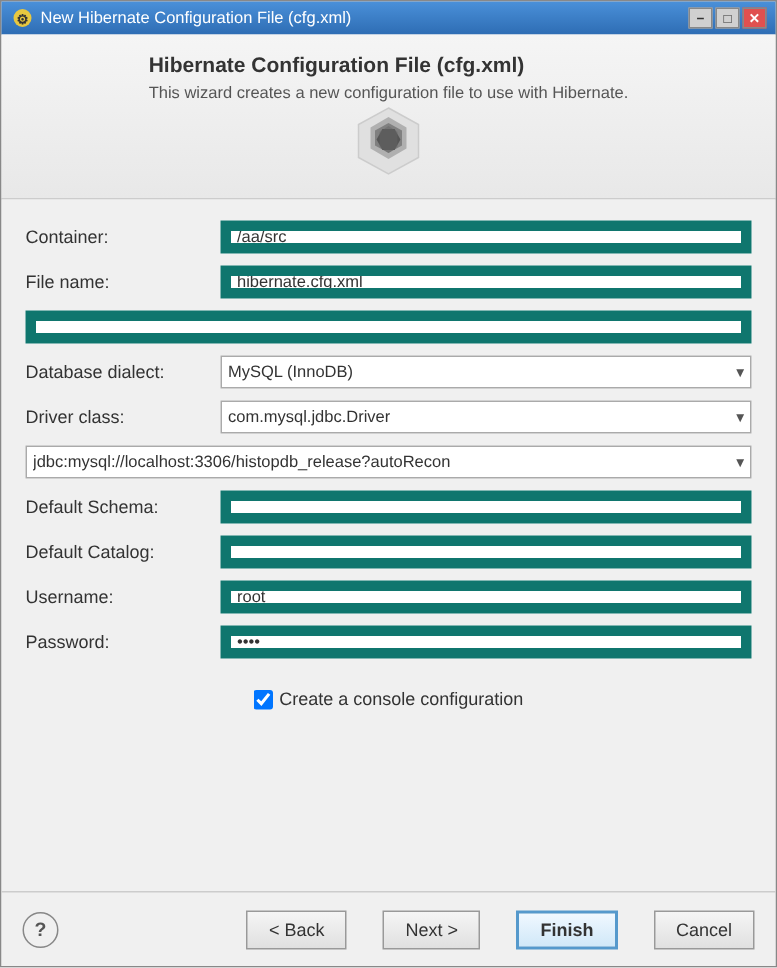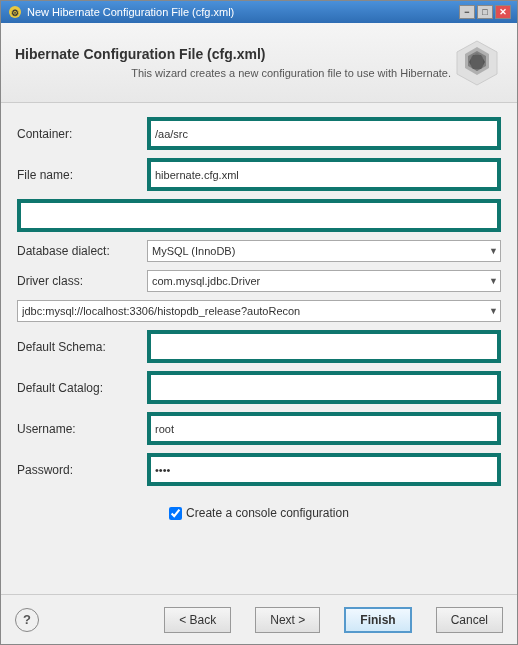--- a/index.html
+++ b/index.html
@@ -60,20 +60,21 @@
 
     
     .header {
       background: linear-gradient(to bottom, #f5f5f5, #e8e8e8);
       border-bottom: 1px solid #ccc;
       padding: 12px 14px;
       display: flex;
       align-items: center;
       flex-shrink: 0;
       min-height: 80px;
+      flex-direction: column;
     }
     .header-text {
       flex: 1;
     }
     .header-title {
       font-size: 14px;
       font-weight: bold;
       color: #333;
       margin-bottom: 5px;
     }
@@ -102,22 +103,22 @@
     }
     .form-label {
       width: 130px;
       flex-shrink: 0;
       color: #333;
       font-size: 12px;
       text-align: left;
     }
     .form-control {
       flex: 1;
-      height: 33px;
-      border: 4px solid #0f766e;
+      height: 22px;
+      border: 7px solid #0f766e;
       background: white;
       padding: 0 4px;
       font-size: 11px;
       font-family: inherit;
       color: #333;
     }
     .form-select-wrapper {
       flex: 1;
       position: relative;
     }

